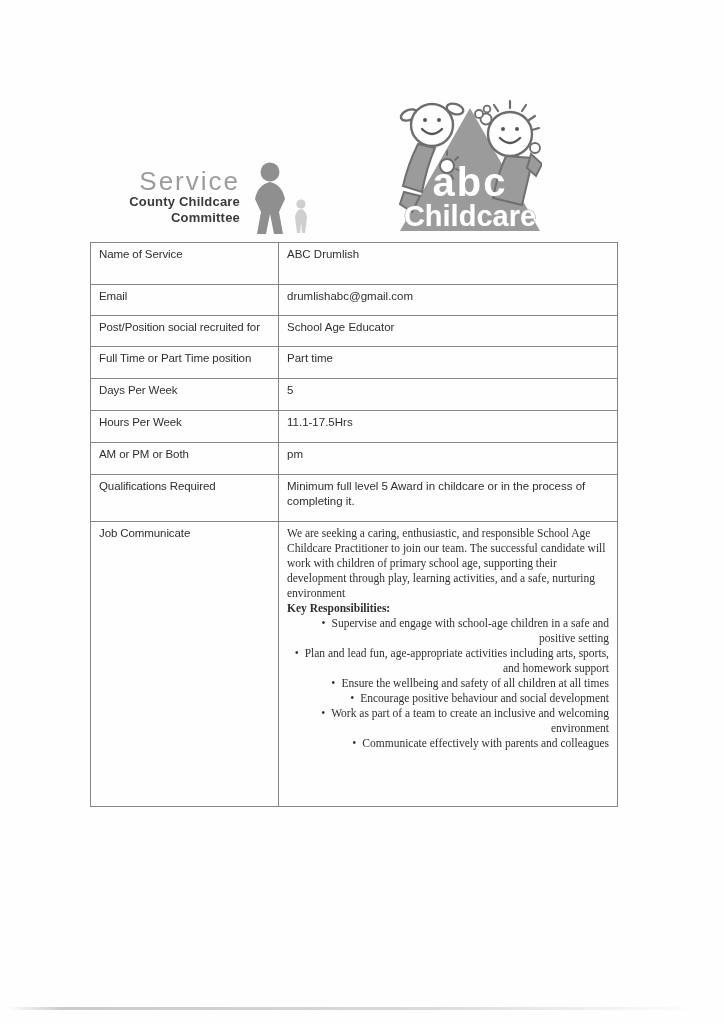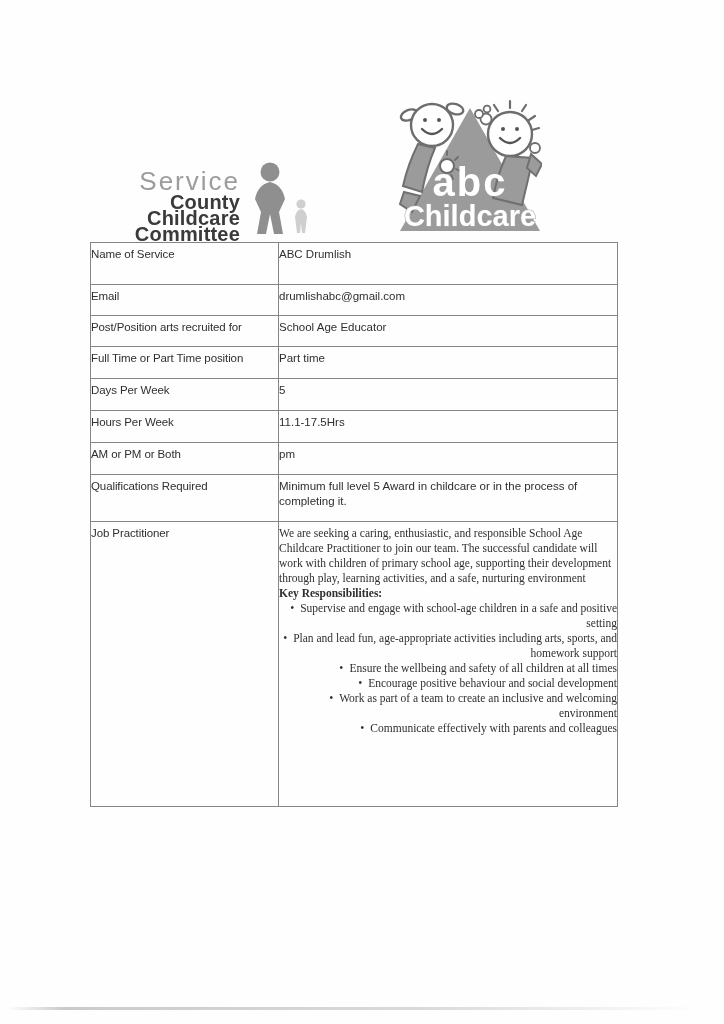--- a/index.html
+++ b/index.html
@@ -17,39 +17,39 @@
   .longford-logo {
     position:absolute; left:102px; top:168px;
     width:138px; text-align:right;
   }
   .longford-title {
     font-size:26px; line-height:26px;
     color:#9c9c9c; letter-spacing:2px;
     font-weight:400;
   }
   .longford-sub {
-    font-size:20px; line-height:16px;
+    font-size:13px; line-height:16px;
     font-weight:bold; color:#3a3a3a;
     letter-spacing:0.2px;
   }
   .person-icon { position:absolute; left:246px; top:162px; }
 
   
   .abc-logo { position:absolute; left:394px; top:92px; }
 
   
   table.form {
     position:absolute; left:90px; top:242px;
     width:527px;
     border-collapse:collapse; table-layout:fixed;
   }
   table.form td {
     border:1px solid #858585;
     vertical-align:top;
-    padding:4px 0;
+    padding:4px 8px;
     font-size:11.5px;
     line-height:15px;
     color:#2f2f2f;
   }
   td.label-cell { letter-spacing:-0.1px; white-space:nowrap; overflow:hidden; }
   td.value-cell { font-size:12px; white-space:pre-line; }
 
   
   td.jd-cell {
     font-family:"Liberation Serif", serif;
@@ -152,21 +152,21 @@
     <tbody>
       <tr style="height:42px">
         <td class="label-cell">Name of Service</td>
         <td class="value-cell">ABC Drumlish</td>
       </tr>
       <tr style="height:31px">
         <td class="label-cell">Email</td>
         <td class="value-cell">drumlishabc@gmail.com</td>
       </tr>
       <tr style="height:31px">
-        <td class="label-cell">Post/Position arts recruited for</td>
+        <td class="label-cell">Post/Position social recruited for</td>
         <td class="value-cell">School Age Educator</td>
       </tr>
       <tr style="height:32px">
         <td class="label-cell">Full Time or Part Time position</td>
         <td class="value-cell">Part time</td>
       </tr>
       <tr style="height:32px">
         <td class="label-cell">Days Per Week</td>
         <td class="value-cell">5</td>
       </tr>
@@ -176,21 +176,21 @@
       </tr>
       <tr style="height:32px">
         <td class="label-cell">AM or PM or Both</td>
         <td class="value-cell">pm</td>
       </tr>
       <tr style="height:47px">
         <td class="label-cell">Qualifications Required</td>
         <td class="value-cell">Minimum full level 5 Award in childcare or in the process of completing it.</td>
       </tr>
       <tr style="height:285px">
-        <td class="label-cell">Job Practitioner</td>
+        <td class="label-cell">Job Communicate</td>
         <td class="jd-cell">
           <div class="jd-intro">We are seeking a caring, enthusiastic, and responsible School Age Childcare Practitioner to join our team. The successful candidate will work with children of primary school age, supporting their development through play, learning activities, and a safe, nurturing environment</div>
           <div class="jd-heading">Key Responsibilities:</div>
           <div class="jd-bullets">
               <div class="jd-bullet">
               <span class="bullet-glyph"></span><span class="jd-bullet-text">Supervise and engage with school-age children in a safe and positive setting</span>
             </div>
               <div class="jd-bullet">
               <span class="bullet-glyph"></span><span class="jd-bullet-text">Plan and lead fun, age-appropriate activities including arts, sports, and homework support</span>
             </div>

